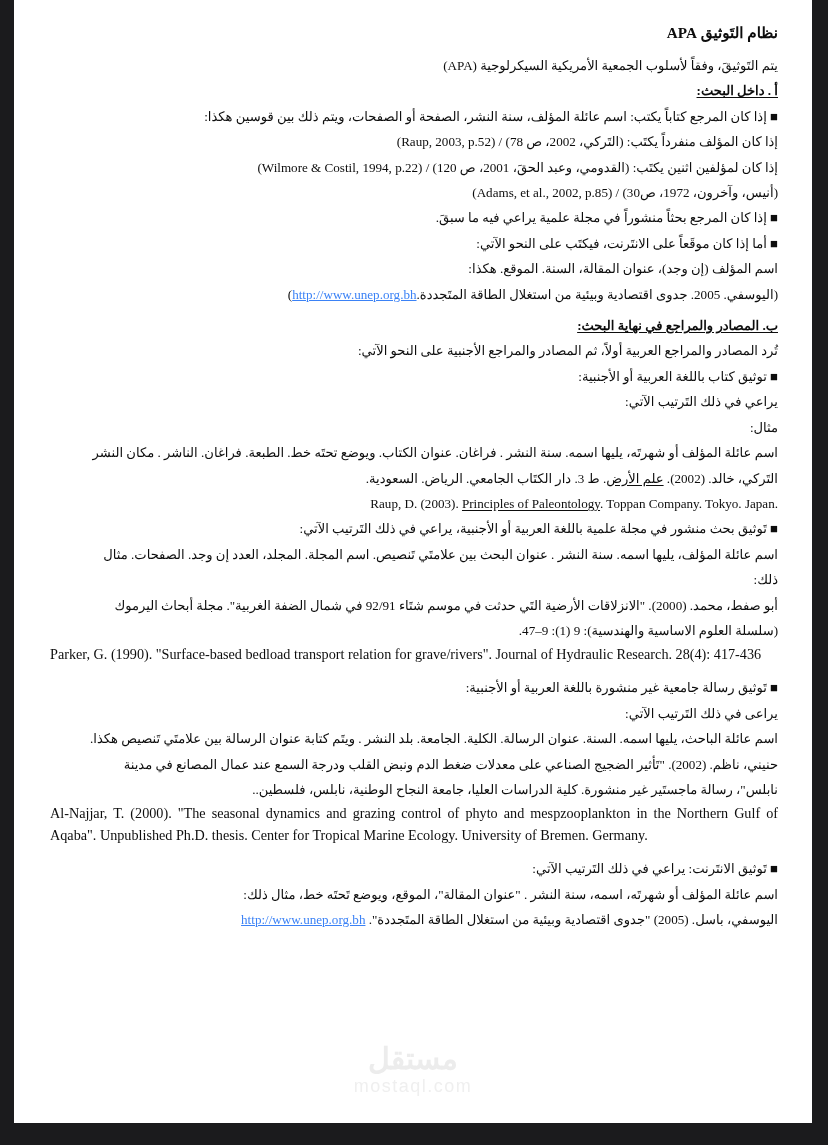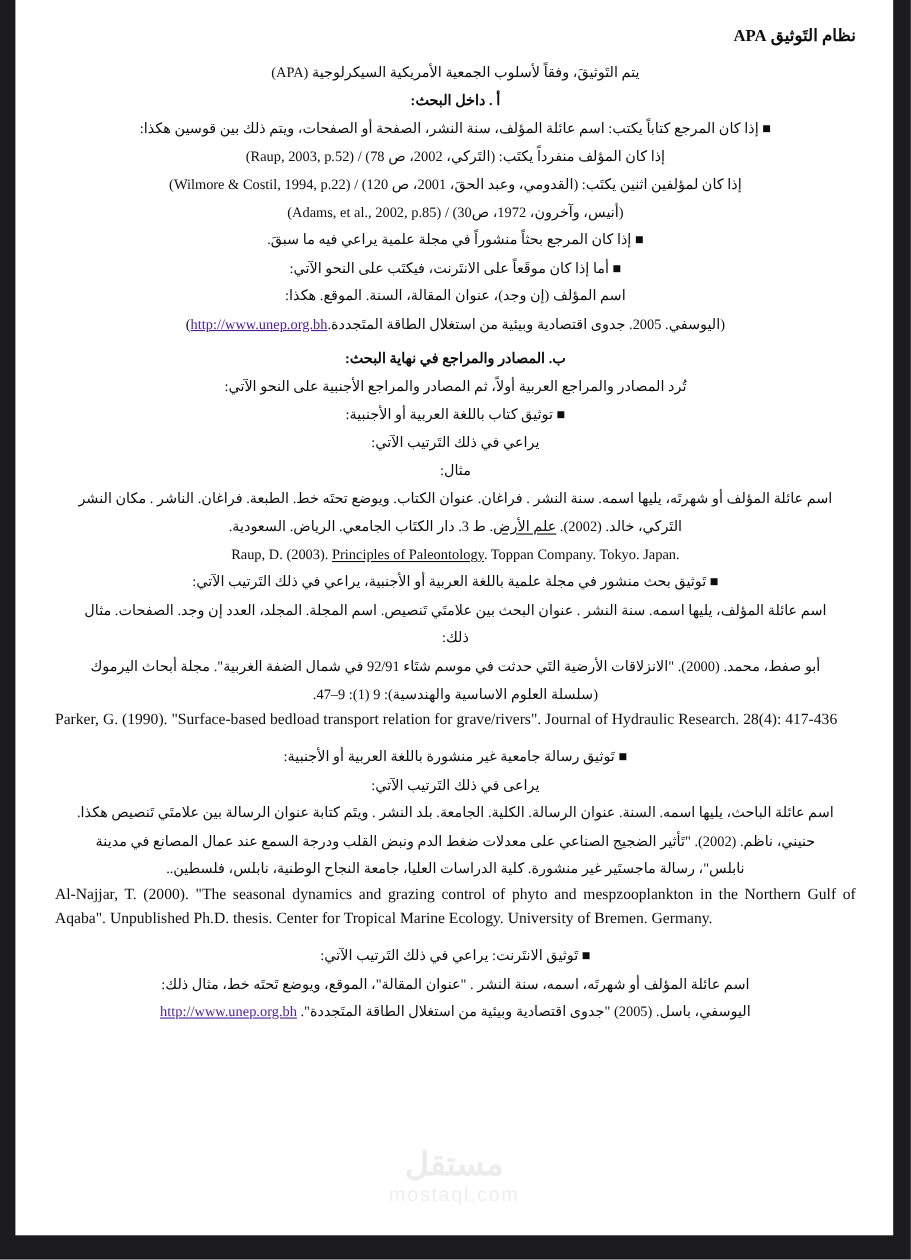--- a/index.html
+++ b/index.html
@@ -28,44 +28,45 @@
 
   
   .ln{
     font-size:13.1px;
     line-height:25.4px;
     white-space:nowrap;
     letter-spacing:0px;
   }
   .ln.wrap{white-space:normal;}
 
-  .center{text-align:center;}
+  .center{text-align:right;}
   .just{text-align:justify;text-align-last:left;direction:ltr;}
 
   .doc-title{
     text-align:right;
     font-size:15.2px;
     font-weight:bold;
     line-height:30px;
     margin-bottom:5px;
   }
 
   .head-ul{
     font-weight:bold;
+    text-decoration:underline;
     text-underline-offset:2px;
   }
   .bullethead{
     font-weight:normal;
   }
   .u{text-decoration:underline;text-underline-offset:2px;}
 
   .link{
     text-decoration:underline;
     text-underline-offset:1px;
-    color:#4c1d95;
+    color:#3b82f6;
     direction:ltr;
     display:inline-block;
   }
   .sp6{height:6px;}
   .sp10{height:10px;}
 
   
   .latin{
     font-family:"Liberation Serif","DejaVu Serif",serif;
     font-size:14.2px;

